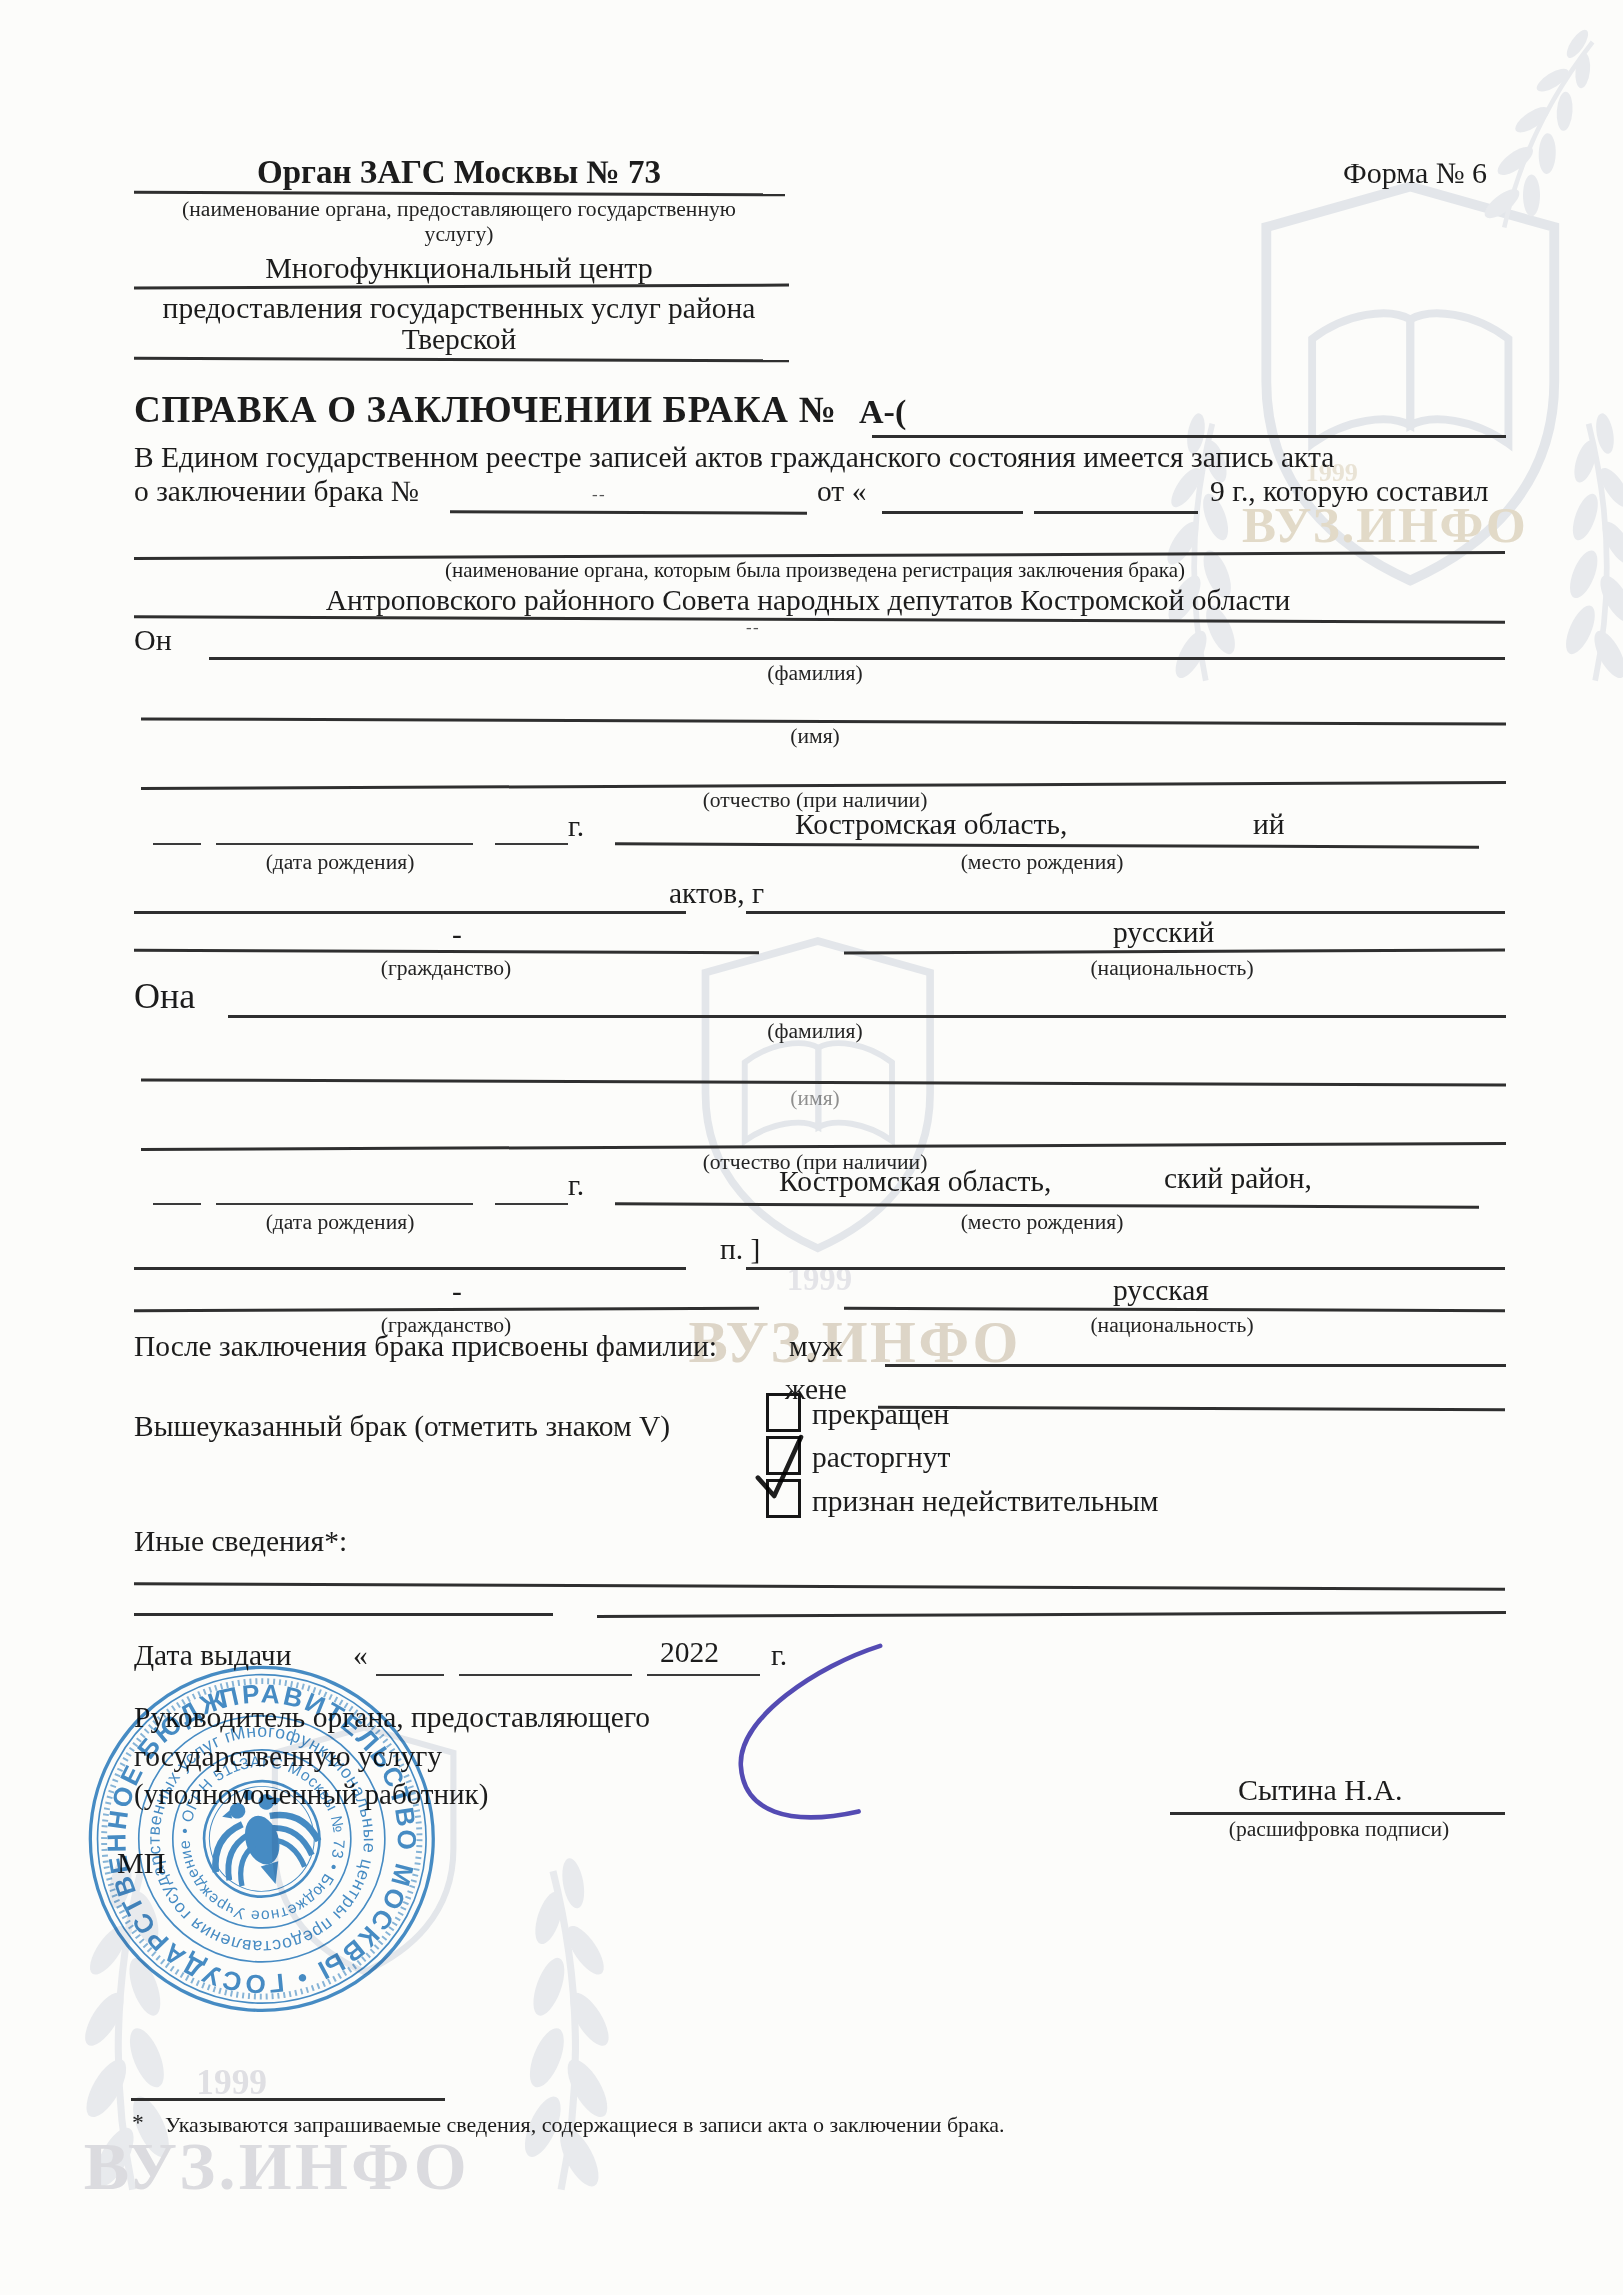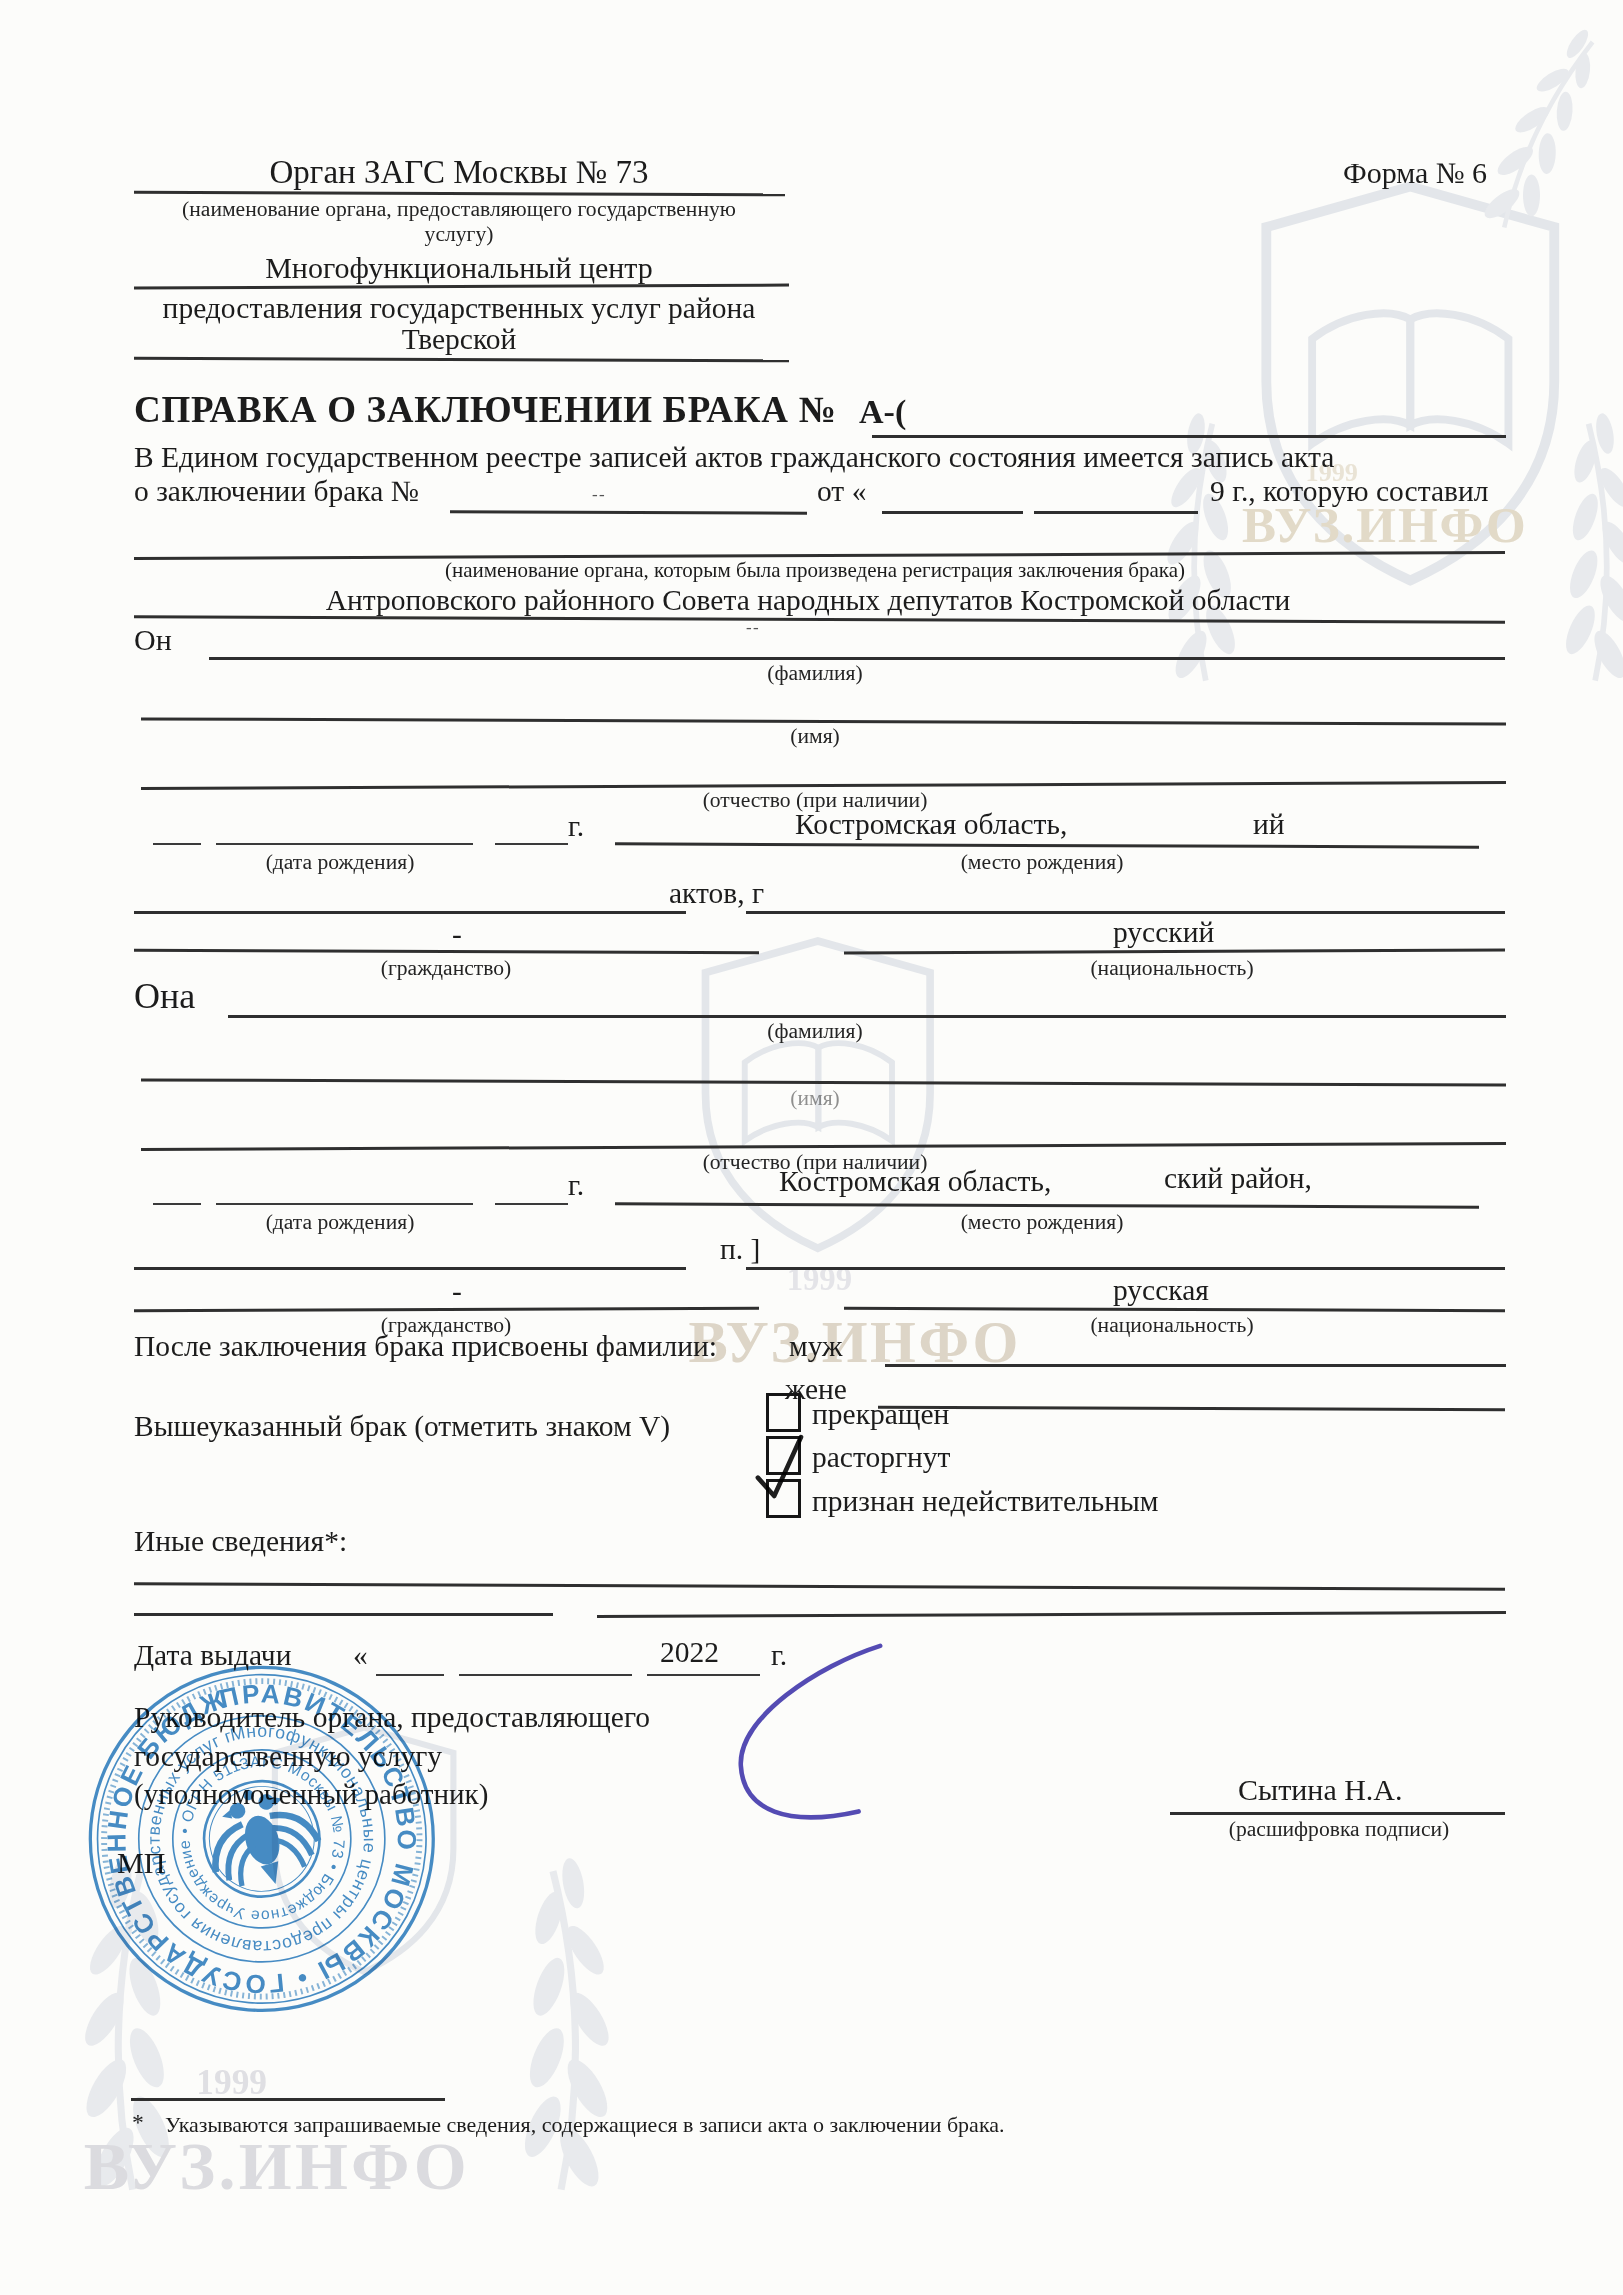--- a/index.html
+++ b/index.html
@@ -65,21 +65,21 @@
 
     <use href="#shieldbk" transform="translate(420,2640) scale(0.62)"></use>
     <use href="#laurel" transform="translate(150,2850) scale(1.55)"></use>
     <use href="#laurel" transform="translate(910,2850) scale(-1.55,1.55)"></use>
     <text x="300" y="3200" font-size="54" font-weight="bold" fill="#dfdfe3">1999</text>
     <text x="128" y="3345" font-size="104" font-weight="bold" letter-spacing="5" fill="#dbdbdf">ВУЗ.ИНФО</text>
   </svg>
 
   <div class="txt-layer">
 
-    <div class="t c" style="left:459px;top:154px;font-size:33px;">Орган ЗАГС Москвы № 73</div>
+    <div class="t c" style="left:459px;top:154px;font-size:33px;font-weight:bold;">Орган ЗАГС Москвы № 73</div>
     <div class="rule tilt1" style="left:134px;top:192px;width:651px;"></div>
     <div class="t c cap" style="left:459px;top:198px;">(наименование органа, предоставляющего государственную</div>
     <div class="t c cap" style="left:459px;top:223px;">услугу)</div>
     <div class="t c" style="left:459px;top:251px;font-size:30px;">Многофункциональный центр</div>
     <div class="rule tilt2" style="left:134px;top:285px;width:655px;"></div>
     <div class="t c" style="left:459px;top:292px;font-size:29.5px;">предоставления государственных услуг района</div>
     <div class="t c" style="left:459px;top:323px;font-size:29.5px;">Тверской</div>
     <div class="rule tilt1" style="left:134px;top:358px;width:655px;"></div>
     <div class="t" style="left:1343px;top:156px;font-size:30px;">Форма № 6</div>
 

